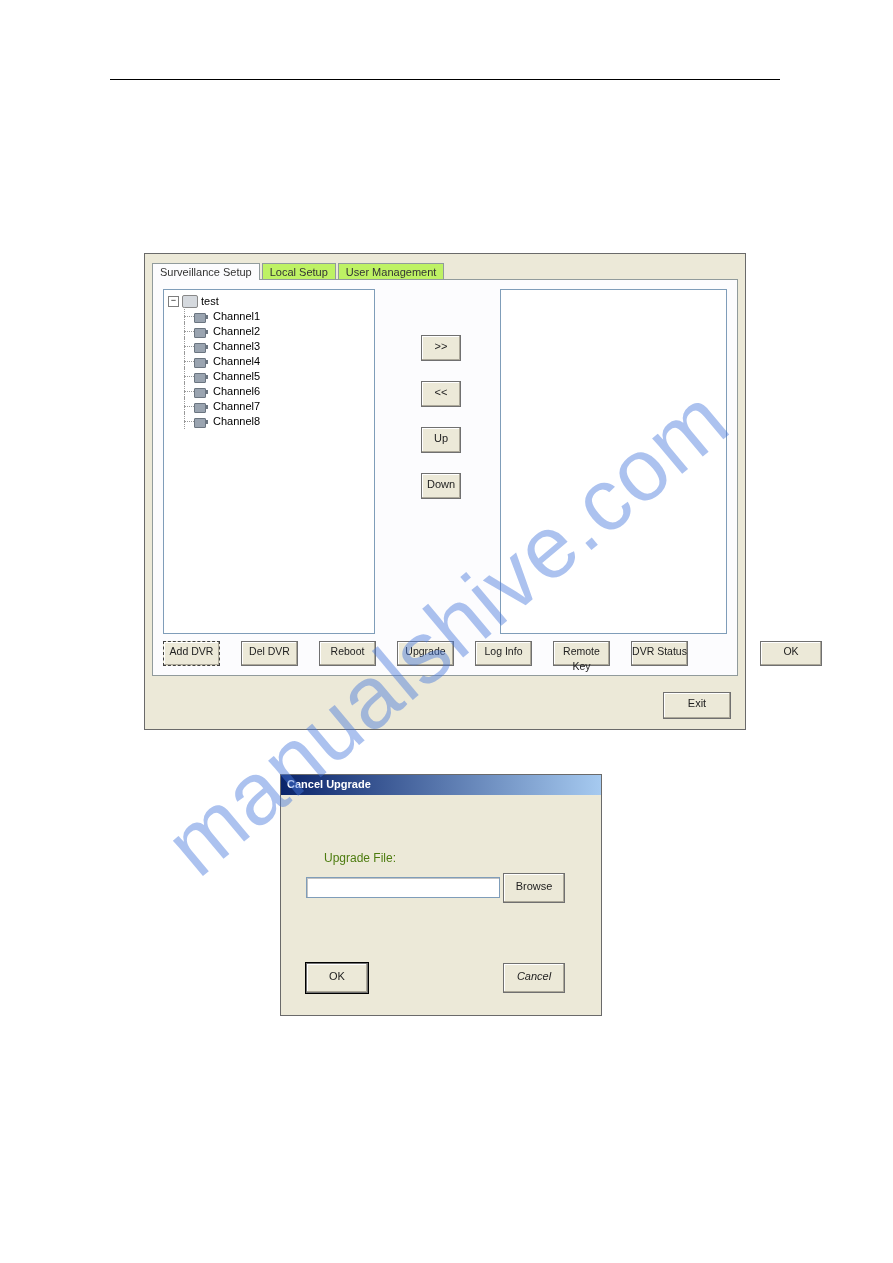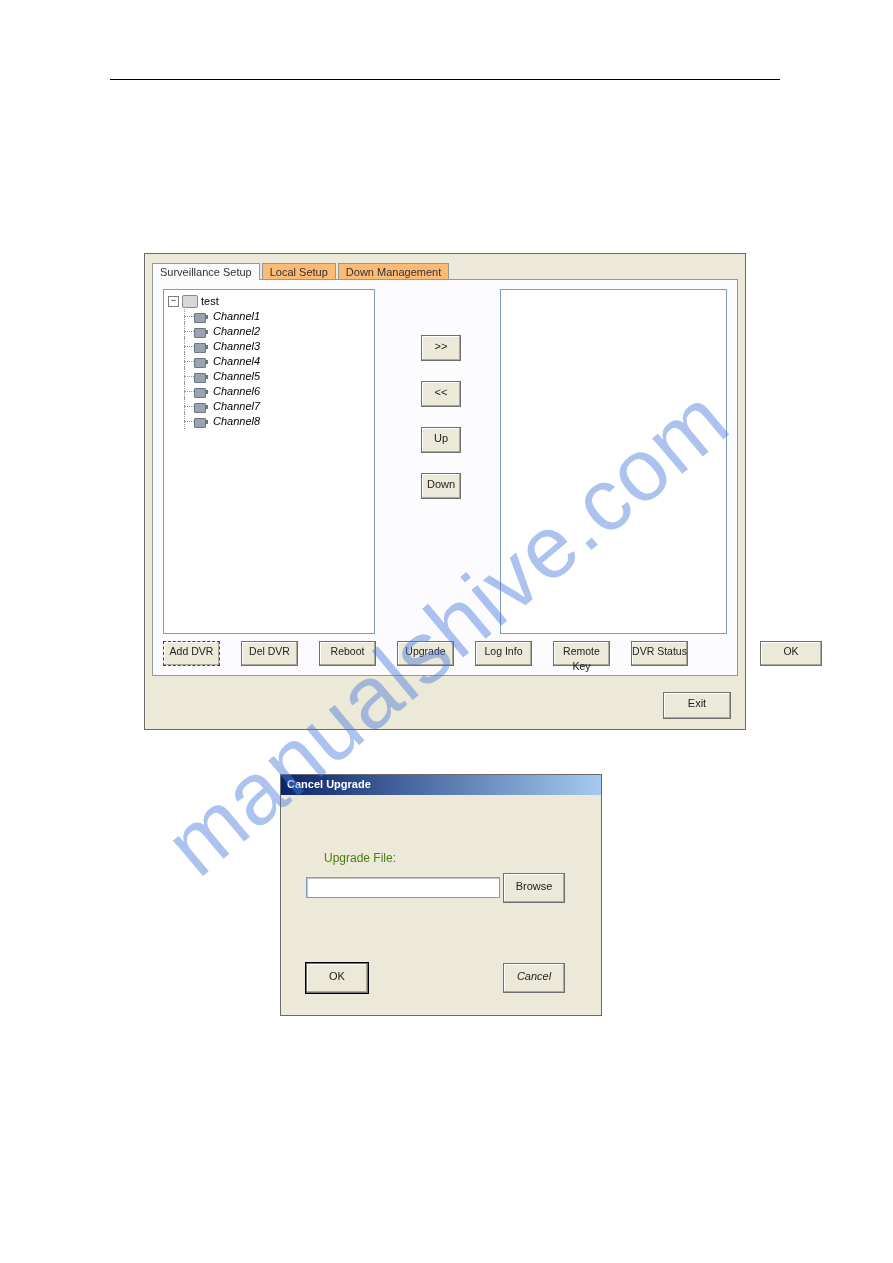--- a/index.html
+++ b/index.html
@@ -59,21 +59,21 @@
   }
   .tabs-row {
     margin: 5px 7px 0 7px;
     height: 20px;
     display: flex;
     align-items: flex-end;
   }
   .tab {
     border: 1px solid #919b9c;
     border-bottom: none;
-    background: #fdba74;
+    background: #bef264;
     padding: 2px 7px;
     font-size: 11px;
     color: #333;
     margin-right: 2px;
     position: relative;
     top: 1px;
     cursor: default;
   }
   .tab.active {
     background: #fcfcfe;
@@ -116,21 +116,20 @@
     gap: 3px;
     padding-left: 2px;
   }
   .tree-child {
     display: flex;
     align-items: center;
     gap: 5px;
     padding-left: 28px;
     height: 15px;
     position: relative;
-    font-style: italic;
   }
   .dotted-v {
     position: absolute;
     left: 18px;
     top: -2px;
     width: 0;
     height: 17px;
     border-left: 1px dotted #999;
   }
   .dotted-h {
@@ -283,21 +282,21 @@
 <div class="win system-setup">
 
   <div class="tabs-row">
     <div class="tab active">
       <span>Surveillance Setup</span>
     </div>
     <div class="tab">
       <span>Local Setup</span>
     </div>
     <div class="tab">
-      <span>Down Management</span>
+      <span>User Management</span>
     </div>
   </div>
 
   <div class="tab-panel">
     <div class="tree-box">
       <div class="tree">
         <div class="tree-root">
           <span class="minus-box">−</span>
           <span class="root-icon"></span>
           <span>test</span>

